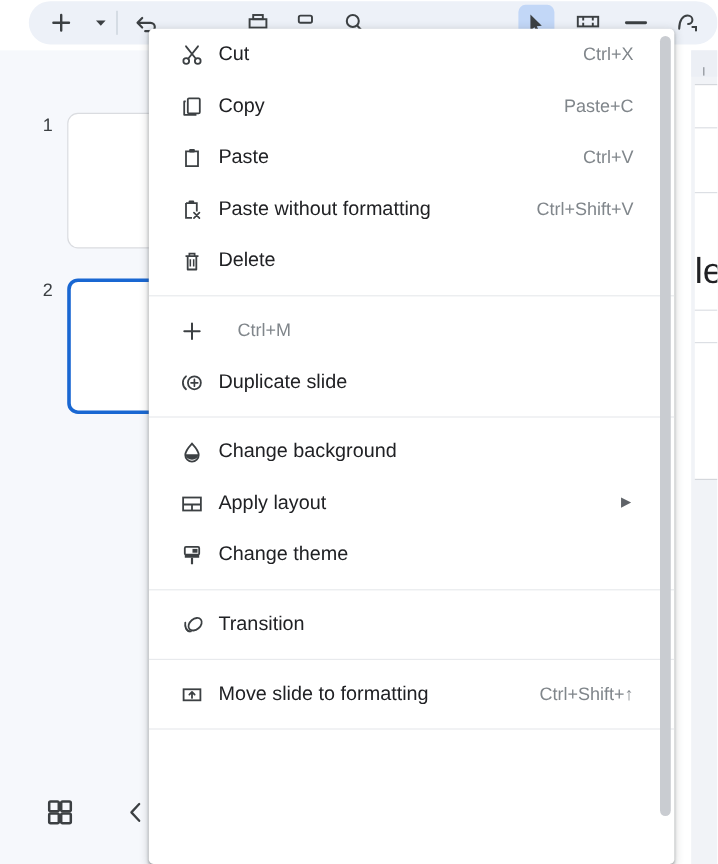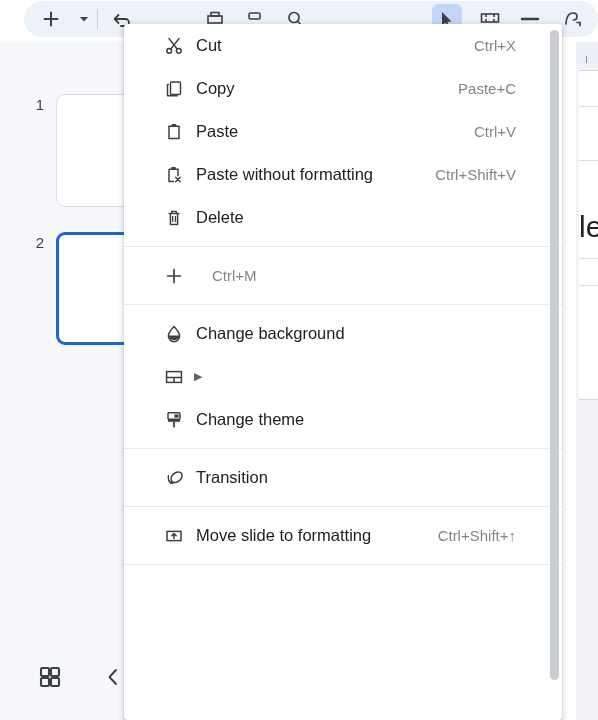--- a/index.html
+++ b/index.html
@@ -178,21 +178,21 @@
   .menu-inner {
     position: absolute;
     left: 0; top: 0;
     width: 438px;
   }
   .menu-item {
     position: relative;
     display: flex;
     align-items: center;
     height: 43px;
-    padding-left: 40px;
+    padding-left: 26px;
     padding-right: 18px;
     cursor: default;
   }
   .mi-icon {
     width: 30px;
     min-width: 30px;
     display: flex;
     align-items: center;
     justify-content: flex-start;
     color: #3c4043;
@@ -203,21 +203,21 @@
     font-size: 16.5px;
     color: #202124;
     white-space: nowrap;
     padding-left: 2px;
   }
   .mi-shortcut {
     font-size: 15px;
     color: #80868b;
     white-space: nowrap;
     margin-left: 18px;
-    margin-right: 28px;
+    margin-right: 16px;
   }
   .mi-arrow {
     color: #5f6368;
     margin-right: 18px;
     font-size: 11px;
     line-height: 1;
   }
   .menu-sep {
     height: 1px;
     background: #e8eaed;
@@ -421,20 +421,31 @@
 
       <div class="menu-item">
         <span class="mi-icon">
           <svg width="20" height="20" viewBox="0 0 20 20">
             <path d="M10 3.6v12.8M3.6 10h12.8" stroke="#3c4043" stroke-width="1.7" stroke-linecap="round"></path>
           </svg>
         </span>
         <span class="mi-shortcut">Ctrl+M</span>
       </div>
 
+      <div class="menu-item">
+        <span class="mi-icon">
+          <svg width="22" height="20" viewBox="0 0 22 20">
+            <circle cx="12" cy="10" r="5.4" stroke="#3c4043" stroke-width="1.5" fill="none"></circle>
+            <path d="M12 7.2v5.6M9.2 10h5.6" stroke="#3c4043" stroke-width="1.4" stroke-linecap="round"></path>
+            <path d="M5 4.6C3.2 6.1 2.4 8 2.4 10s.8 3.9 2.6 5.4" stroke="#3c4043" stroke-width="1.5" fill="none" stroke-linecap="round"></path>
+          </svg>
+        </span>
+        <span class="mi-label">Duplicate slide</span>
+        <span class="mi-shortcut"></span>
+      </div>
 
 
       <div class="menu-sep"></div>
 
       <div class="menu-item">
         <span class="mi-icon">
           <svg width="20" height="20" viewBox="0 0 20 20">
             <path d="M10 2.6C10 2.6 4.4 8.6 4.4 12.1a5.6 5.6 0 0011.2 0C15.6 8.6 10 2.6 10 2.6z" stroke="#3c4043" stroke-width="1.5" fill="none"></path>
             <path d="M4.5 11.6h11a5.6 5.6 0 01-11 0z" fill="#3c4043"></path>
           </svg>
@@ -443,20 +454,21 @@
         <span class="mi-shortcut"></span>
       </div>
 
       <div class="menu-item">
         <span class="mi-icon">
           <svg width="20" height="20" viewBox="0 0 20 20">
             <rect x="2.6" y="4.6" width="14.8" height="10.8" stroke="#3c4043" stroke-width="1.5" fill="none"></rect>
             <path d="M2.6 10.4h14.8M10 10.4v5" stroke="#3c4043" stroke-width="1.5"></path>
           </svg>
         </span>
+        <span class="mi-label">Apply layout</span>
         <span class="mi-arrow">▶</span>
       </div>
 
       <div class="menu-item">
         <span class="mi-icon">
           <svg width="20" height="20" viewBox="0 0 20 20">
             <rect x="4" y="2.8" width="12" height="6.4" rx="1" stroke="#3c4043" stroke-width="1.5" fill="none"></rect>
             <rect x="10.4" y="4.4" width="4.2" height="3.2" fill="#3c4043"></rect>
             <path d="M4 9.2h12v2.6H4z" fill="#3c4043"></path>
             <path d="M9.1 11.8h1.8v5.4H9.1z" fill="#3c4043"></path>

